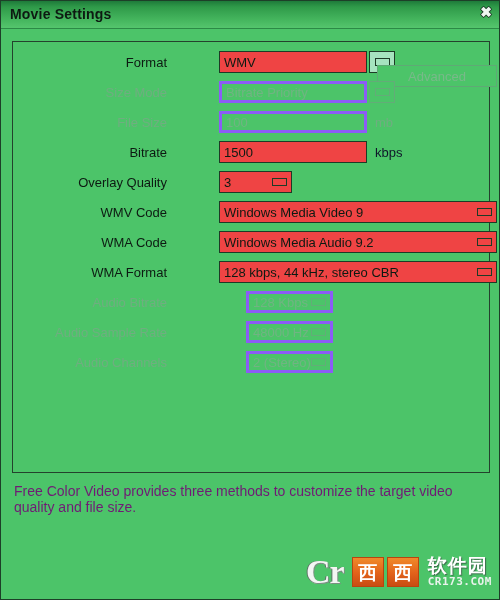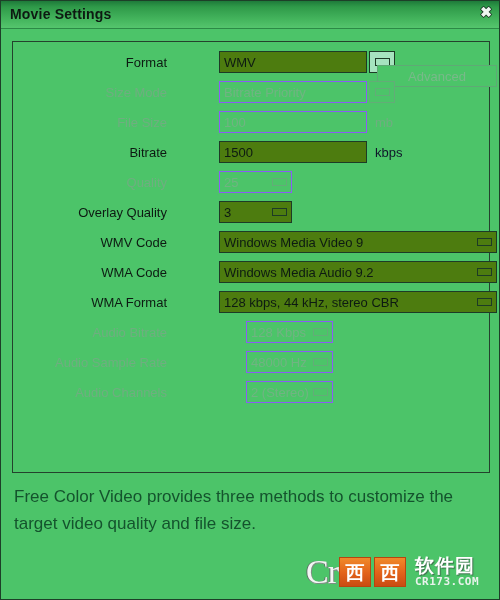--- a/index.html
+++ b/index.html
@@ -95,35 +95,35 @@
     white-space: nowrap;
   }
   .label.disabled { color: #6fae80; }
 
   
   .field {
     position: absolute;
     left: 172px;
     top: 2px;
     height: 22px;
-    background: #4d7c0f;
+    background: #ef4444;
     border: 1px solid #1d3b26;
     display: flex;
     align-items: center;
     padding: 0 4px;
     font-size: 13px;
     color: #0d1a12;
     cursor: text;
     overflow: hidden;
     white-space: nowrap;
   }
 
   .field.disabled {
     background: #4cc469;
-    border: 1px solid #8b5cf6;
+    border: 3px solid #8b5cf6;
     color: #71b383;
     cursor: default;
   }
 
   
   .w-narrow  { width: 73px;  }
   .w-medium  { width: 148px; }   
   .w-wide    { width: 278px; }   
   .w-audio   { width: 87px; margin-left: 27px;  }
 
@@ -190,44 +190,44 @@
     justify-content: center;
     cursor: default;
   }
 
   
   .note {
     position: absolute;
     left: 13px;
     top: 482px;
     width: 472px;
-    font-size: 17px;
-    color: #14532d;
-    line-height: 27px;
+    font-size: 14px;
+    color: #701a75;
+    line-height: 16px;
   }
 
   
   .watermark {
     position: absolute;
     left: 305px;
     top: 548px;
     width: 190px;
     height: 46px;
     display: flex;
     align-items: center;
     overflow: hidden;
   }
   .wm-cr {
     font-family: "Liberation Serif", serif;
     font-size: 34px;
-    font-weight: normal;
+    font-weight: bold;
     color: #f2f6f3;
     text-shadow: 1px 1px 0 #7b8f82, -1px 0 0 #5d7266, 0 1px 0 #9aaea1;
     line-height: 1;
-    margin-right: 1px;
+    margin-right: 8px;
     letter-spacing: -1px;
   }
   .wm-box {
     width: 32px;
     height: 30px;
     background: linear-gradient(to bottom, #f08a2a 0%, #e2611a 55%, #c94c12 100%);
     border: 1px solid #b8450f;
     color: #fff;
     font-size: 19px;
     font-weight: bold;
@@ -300,27 +300,20 @@
           <span>100</span>
         </div>
         <div class="unit disabled" style="left: 328px;">mb</div>
       </div>
       <div class="row">
         <div class="label">Bitrate</div>
         <div class="field w-medium">
           <span>1500</span>
         </div>
         <div class="unit" style="left: 328px;">kbps</div>
-      </div>
-      <div class="row">
-        <div class="label disabled">Quality</div>
-        <div class="field w-narrow disabled">
-          <span>25</span>
-          <span class="combo-glyph"></span>
-        </div>
       </div>
       <div class="row">
         <div class="label">Overlay Quality</div>
         <div class="field w-narrow">
           <span>3</span>
           <span class="combo-glyph"></span>
         </div>
       </div>
       <div class="row">
         <div class="label">WMV Code</div>

